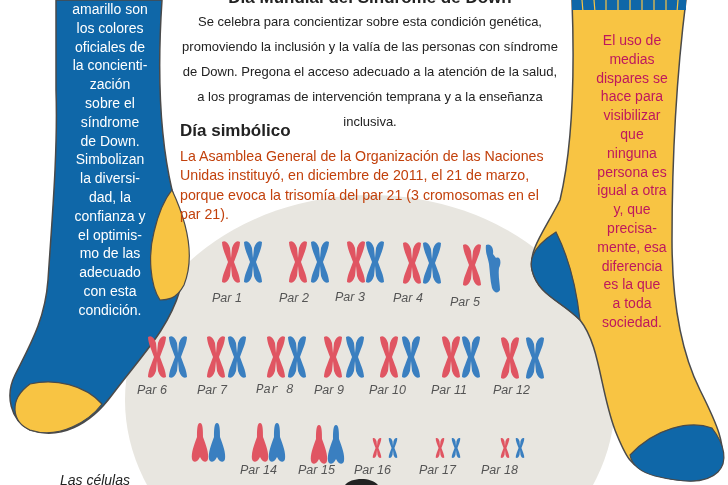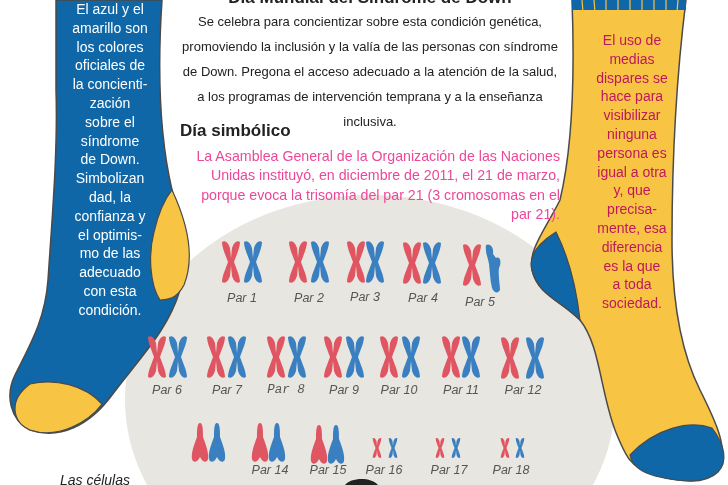--- a/index.html
+++ b/index.html
@@ -2,24 +2,24 @@
 <html><head>
 <meta charset="utf-8">
 <style>
   html, body { margin:0; padding:0; }
   body { width:728px; height:485px; overflow:hidden; background:#ffffff; position:relative; font-family:"Liberation Sans", sans-serif; }
   .layer { position:absolute; left:0; top:0; width:728px; height:485px; }
   .abs { position:absolute; }
   .title-top { left:180px; top:-12px; width:380px; text-align:center; font-weight:bold; font-size:17px; color:#222; white-space:nowrap; }
   .intro { left:180px; top:9px; width:380px; text-align:center; font-size:13px; line-height:25px; color:#222; }
   .sub-title { left:180px; top:121px; width:380px; font-weight:bold; font-size:17px; color:#222; }
-  .sub-body { left:180px; top:147px; width:380px; text-align:right; font-size:14.2px; line-height:19.3px; color:#ec4899; }
+  .sub-body { left:180px; top:147px; width:380px; text-align:left; font-size:14.2px; line-height:19.3px; color:#c2410c; }
   .left-text { left:58px; top:0px; width:104px; text-align:center; font-size:14px; line-height:18.8px; color:#ffffff; }
   .right-text { left:580px; top:31px; width:104px; text-align:center; font-size:14px; line-height:18.8px; color:#be185d; }
-  .par-label { font-style:italic; font-size:12.5px; color:#555; text-align:center; width:60px; }
+  .par-label { font-style:italic; font-size:12.5px; color:#555; text-align:left; width:60px; }
   .bottom-note { left:40px; top:472px; width:110px; text-align:center; font-style:italic; font-size:14px; color:#222; }
 </style>
 </head>
 <body>
 
 <svg class="layer" viewBox="0 0 728 485" xmlns="http://www.w3.org/2000/svg">
 
   <ellipse cx="370" cy="400" rx="245" ry="205" fill="#e8e6e0"></ellipse>
 
   <g>
@@ -137,45 +137,46 @@
       <use href="#chX" x="520" y="448" transform="translate(520 448) scale(0.48) translate(-520 -448)" fill="#3a7fc0"></use>
     </g>
 </svg>
 
 <div class="abs title-top">Día Mundial del Síndrome de Down</div>
 <div class="abs intro">Se celebra para concientizar sobre esta condición genética, promoviendo la inclusión y la valía de las personas con síndrome de Down. Pregona el acceso adecuado a la atención de la salud, a los programas de intervención temprana y a la enseñanza inclusiva.</div>
 <div class="abs sub-title">Día simbólico</div>
 <div class="abs sub-body">La Asamblea General de la Organización de las Naciones Unidas instituyó, en diciembre de 2011, el 21 de marzo, porque evoca la trisomía del par 21 (3 cromosomas en el par 21).</div>
 
 <div class="abs left-text">
-  <div>El azul y el</div>
   <div>amarillo son</div>
   <div>los colores</div>
   <div>oficiales de</div>
   <div>la concienti-</div>
   <div>zación</div>
   <div>sobre el</div>
   <div>síndrome</div>
   <div>de Down.</div>
   <div>Simbolizan</div>
+  <div>la diversi-</div>
   <div>dad, la</div>
   <div>confianza y</div>
   <div>el optimis-</div>
   <div>mo de las</div>
   <div>adecuado</div>
   <div>con esta</div>
   <div>condición.</div>
 </div>
 
 <div class="abs right-text">
   <div>El uso de</div>
   <div>medias</div>
   <div>dispares se</div>
   <div>hace para</div>
   <div>visibilizar</div>
+  <div>que</div>
   <div>ninguna</div>
   <div>persona es</div>
   <div>igual a otra</div>
   <div>y, que</div>
   <div>precisa-</div>
   <div>mente, esa</div>
   <div>diferencia</div>
   <div>es la que</div>
   <div>a toda</div>
   <div>sociedad.</div>

